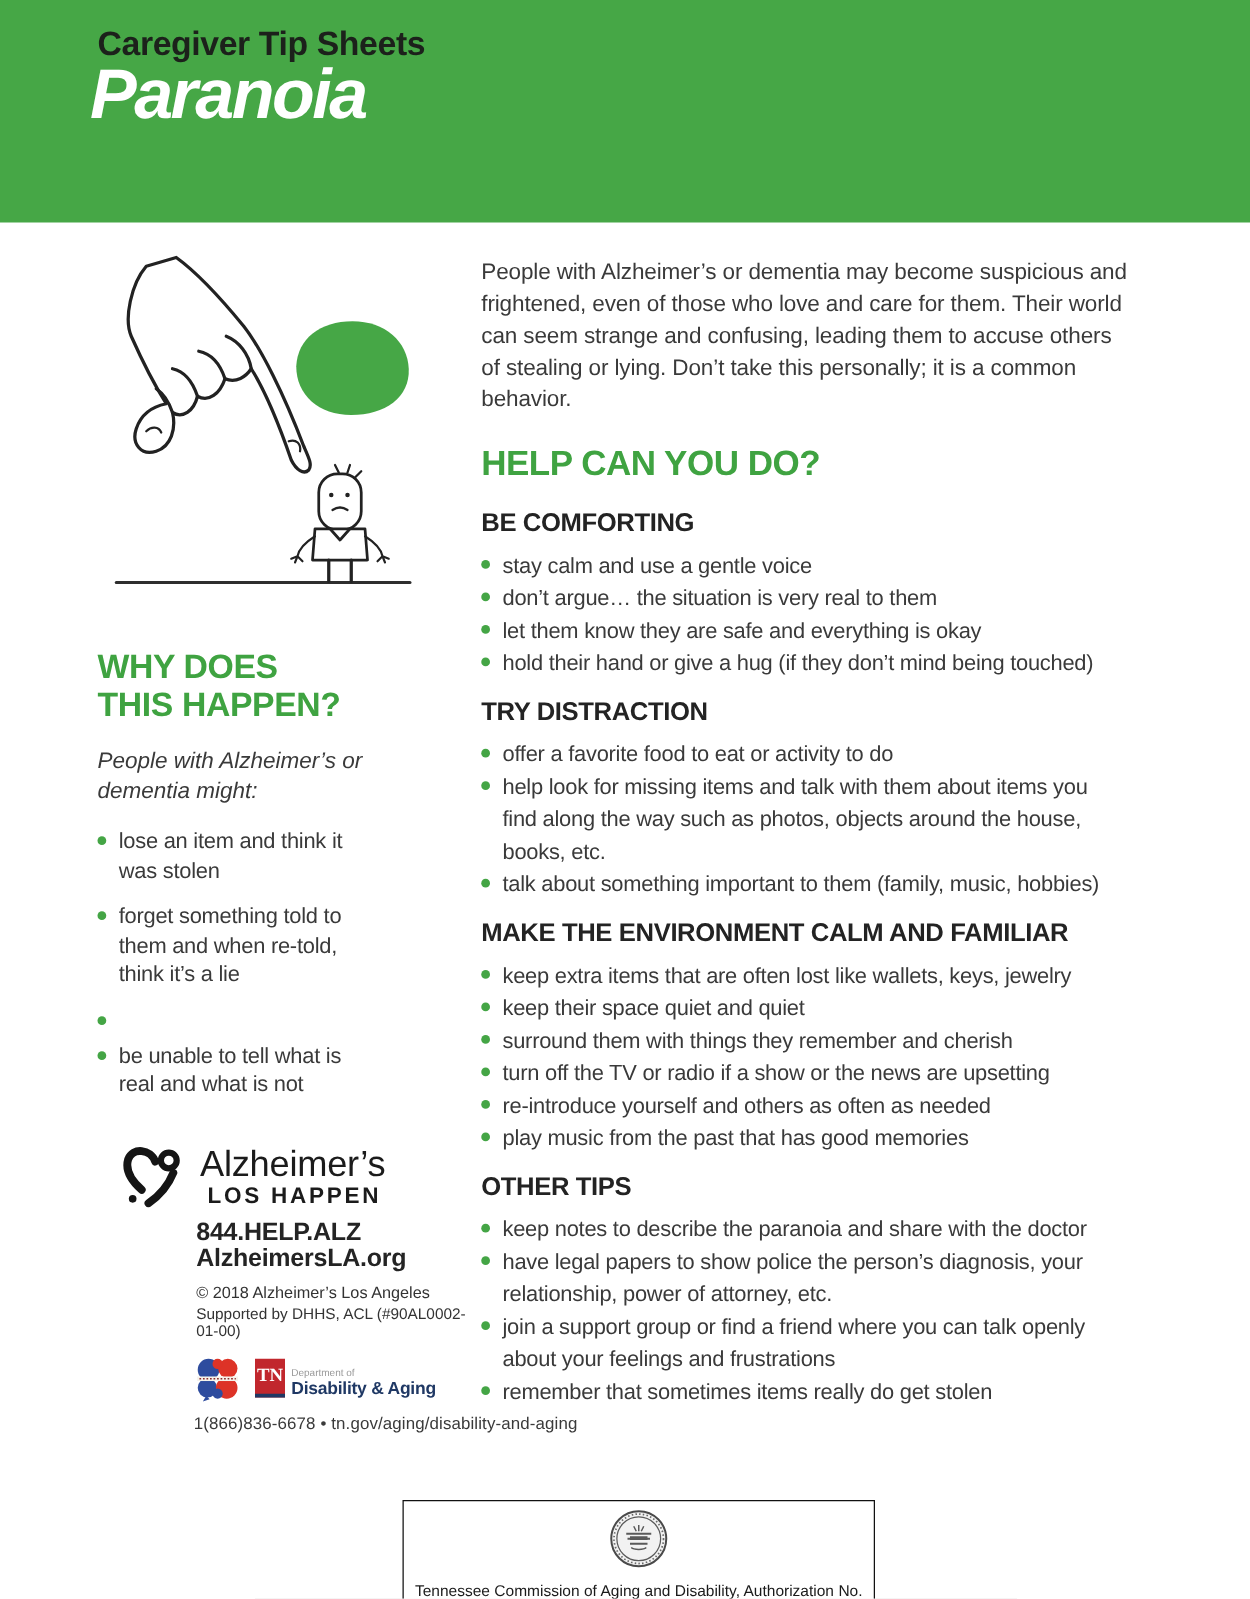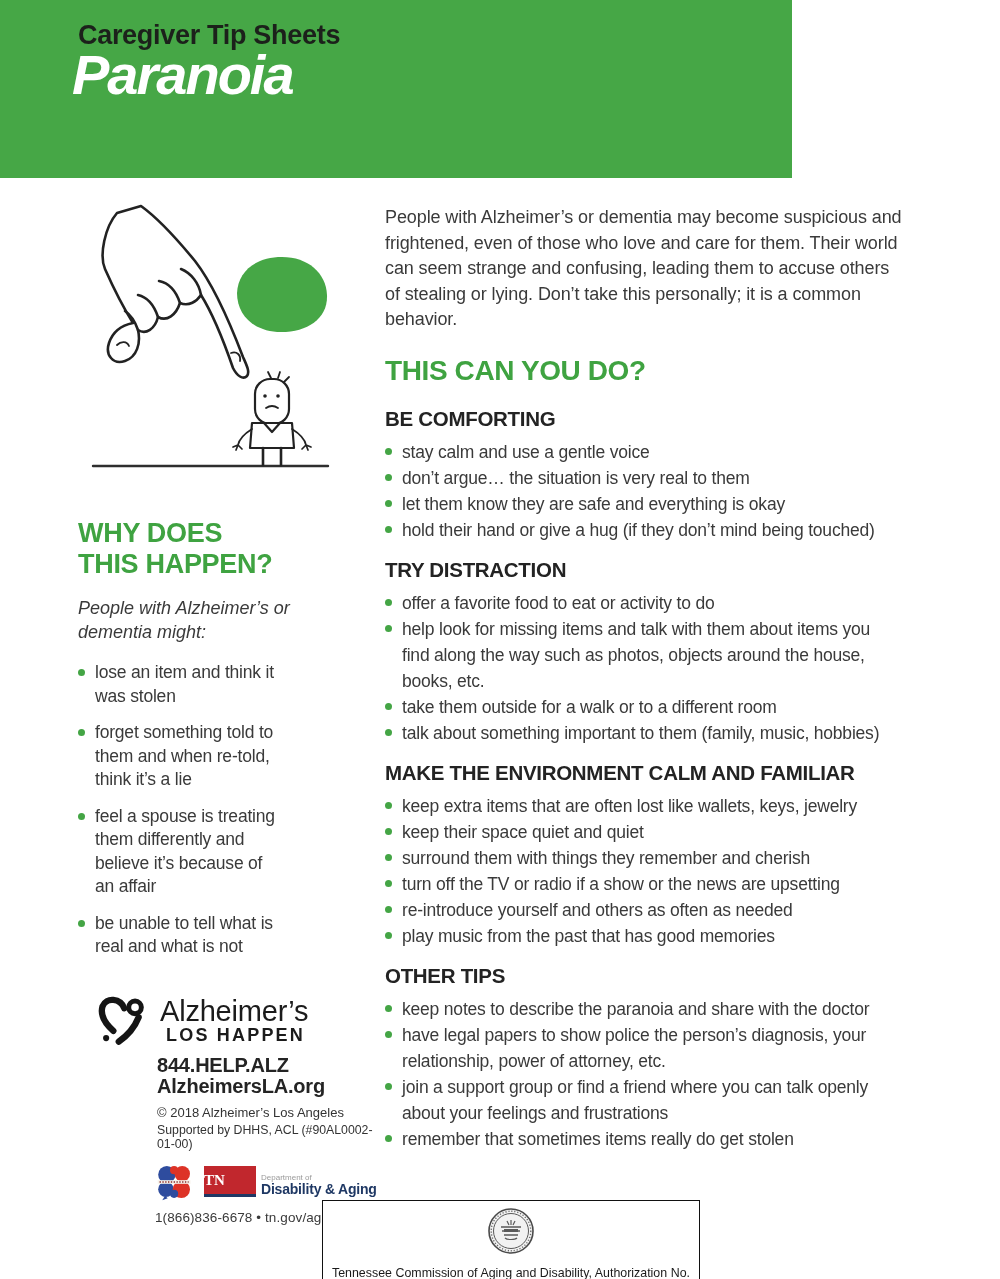--- a/index.html
+++ b/index.html
@@ -2,21 +2,21 @@
 <html><head>
 <meta charset="utf-8">
 <style>
   html,body{margin:0;padding:0;background:#e8e8e8;}
   .page{
     position:relative; width:1000px; height:1279px; background:#ffffff;
     font-family:"Liberation Sans", sans-serif; color:#3a3a3a;
     margin:0 auto; overflow:hidden;
   }
   
-  .header{position:absolute;left:0;top:0;width:792px;height:178px;background:#46A746;}
+  .header{position:absolute;left:0;top:0;width:1000px;height:178px;background:#46A746;}
   .eyebrow{position:absolute;left:78px;top:20px;font-size:27px;font-weight:bold;color:#1c211b;letter-spacing:-0.3px;}
   .doc-title{position:absolute;left:72px;top:42px;font-size:56px;font-weight:bold;font-style:italic;color:#ffffff;letter-spacing:-2px;}
   
   .illustration{position:absolute;left:75px;top:203px;width:280px;height:280px;}
   
   .sidebar{position:absolute;left:78px;top:518px;width:300px;}
   .sidebar h2{margin:0 0 17px;font-size:27px;line-height:31px;font-weight:bold;color:#3FA341;white-space:pre-line;letter-spacing:-0.3px;}
   .sidebar .lead{margin:0 0 17px;font-size:18px;line-height:23.5px;font-style:italic;color:#3a3a3a;white-space:pre-line;}
   ul.bullets{list-style:none;margin:0;padding:0;}
   ul.bullets li{display:flex;gap:10px;font-size:17.5px;line-height:23.5px;color:#3a3a3a;margin:0 0 13px;}
@@ -26,21 +26,21 @@
   .org{margin-top:36px;}
   .org-row{display:flex;align-items:flex-start;margin-left:20px;gap:6px;}
   .org-names{padding-top:2px;}
   .org-name{font-size:29px;color:#1b1b1b;letter-spacing:-0.2px;line-height:28px;}
   .org-loc{font-size:18px;font-weight:bold;color:#1b1b1b;letter-spacing:2.2px;line-height:20px;margin-left:6px;}
   .org-contact{margin:10px 0 0 79px;font-size:20px;font-weight:bold;color:#242424;line-height:21px;letter-spacing:-0.2px;}
   .org-copy{margin:8px 0 0 79px;font-size:13px;color:#333;line-height:15px;}
   .org-supported{margin:3px 0 0 79px;font-size:12.3px;color:#333;line-height:14px;}
   .logos-row{display:flex;align-items:center;gap:9px;margin:11px 0 0 77px;}
   .tn-lockup{display:flex;align-items:flex-start;gap:5px;}
-  .tn-box{width:52px;background:#C1272D;color:#fff;font-family:"Liberation Serif",serif;font-weight:bold;font-size:15px;text-align:left;padding:6px 0 5px;border-bottom:3px solid #1F3864;}
+  .tn-box{width:24px;background:#C1272D;color:#fff;font-family:"Liberation Serif",serif;font-weight:bold;font-size:15px;text-align:center;padding:6px 0 5px;border-bottom:3px solid #1F3864;}
   .tn-dept small{display:block;font-size:8px;color:#9a9a9a;line-height:9px;margin-top:7px;}
   .tn-dept b{display:block;font-size:14px;color:#1F3864;line-height:15px;letter-spacing:-0.2px;}
   .tn-contact{margin:8px 0 0 77px;font-size:13.5px;color:#3a3a3a;white-space:nowrap;letter-spacing:0.1px;}
   
   .main{position:absolute;left:385px;top:205px;width:560px;}
   .intro{margin:0 0 22px;font-size:18px;line-height:25.5px;white-space:pre-line;letter-spacing:-0.1px;}
   .main-heading{margin:0 0 20px;font-size:28px;font-weight:bold;color:#3FA341;letter-spacing:-0.4px;}
   .main section h3{margin:0 0 8px;font-size:20.5px;font-weight:bold;color:#232323;letter-spacing:-0.3px;}
   .main section ul.bullets{margin-bottom:15px;}
   .main section ul.bullets li{margin:0;line-height:26px;font-size:17.5px;}
@@ -117,24 +117,20 @@
 was stolen</span>
         </li>
         <li>
           <span class="dot"></span>
           <span class="btext">forget something told to
 them and when re-told,
 think it’s a lie</span>
         </li>
         <li>
           <span class="dot"></span>
-          <span class="btext">feel a spouse is treating
-them differently and
-believe it’s because of
-an affair</span>
         </li>
         <li>
           <span class="dot"></span>
           <span class="btext">be unable to tell what is
 real and what is not</span>
         </li>
       </ul>
 
     <div class="org">
       <div class="org-row">
@@ -181,21 +177,21 @@
       <div class="tn-contact">1(866)836-6678 • tn.gov/aging/disability-and-aging</div>
     </div>
   </div>
 
   <div class="main">
     <p class="intro">People with Alzheimer’s or dementia may become suspicious and
 frightened, even of those who love and care for them. Their world
 can seem strange and confusing, leading them to accuse others
 of stealing or lying. Don’t take this personally; it is a common
 behavior.</p>
-    <h1 class="main-heading">THIS CAN YOU DO?</h1>
+    <h1 class="main-heading">HELP CAN YOU DO?</h1>
     <div>
         <section>
           <h3>BE COMFORTING</h3>
           <ul class="bullets">
             <li>
               <span class="dot"></span>
               <span class="btext">stay calm and use a gentle voice</span>
             </li>
             <li>
               <span class="dot"></span>
@@ -216,24 +212,20 @@
           <ul class="bullets">
             <li>
               <span class="dot"></span>
               <span class="btext">offer a favorite food to eat or activity to do</span>
             </li>
             <li>
               <span class="dot"></span>
               <span class="btext">help look for missing items and talk with them about items you
 find along the way such as photos, objects around the house,
 books, etc.</span>
-            </li>
-            <li>
-              <span class="dot"></span>
-              <span class="btext">take them outside for a walk or to a different room</span>
             </li>
             <li>
               <span class="dot"></span>
               <span class="btext">talk about something important to them (family, music, hobbies)</span>
             </li>
           </ul>
         </section>
         <section>
           <h3>MAKE THE ENVIRONMENT CALM AND FAMILIAR</h3>
           <ul class="bullets">

